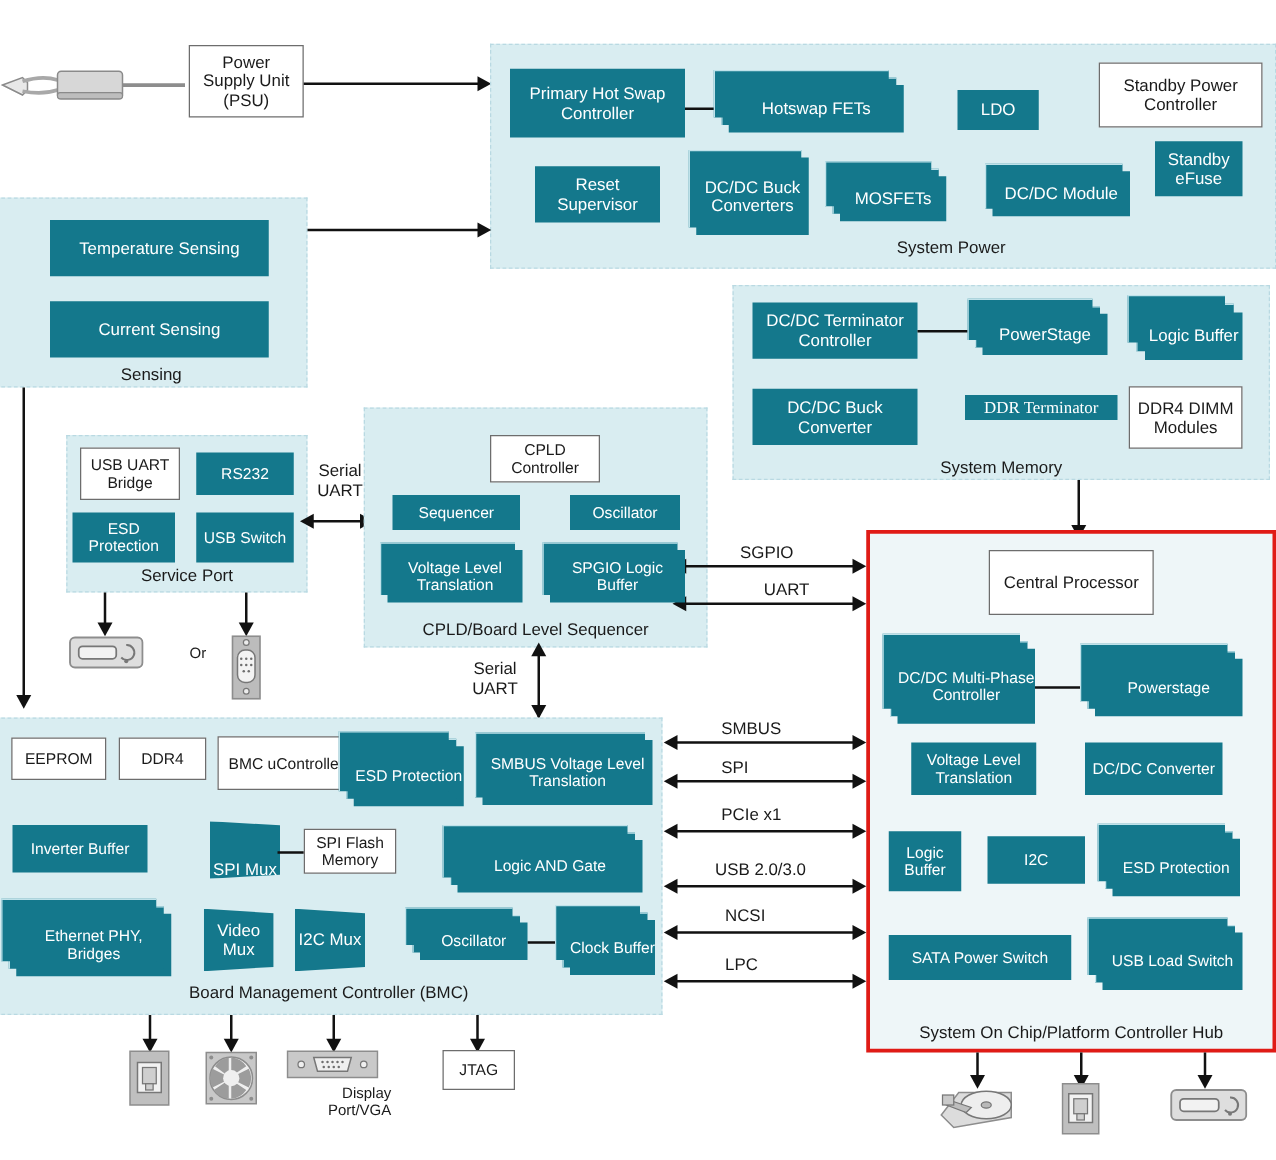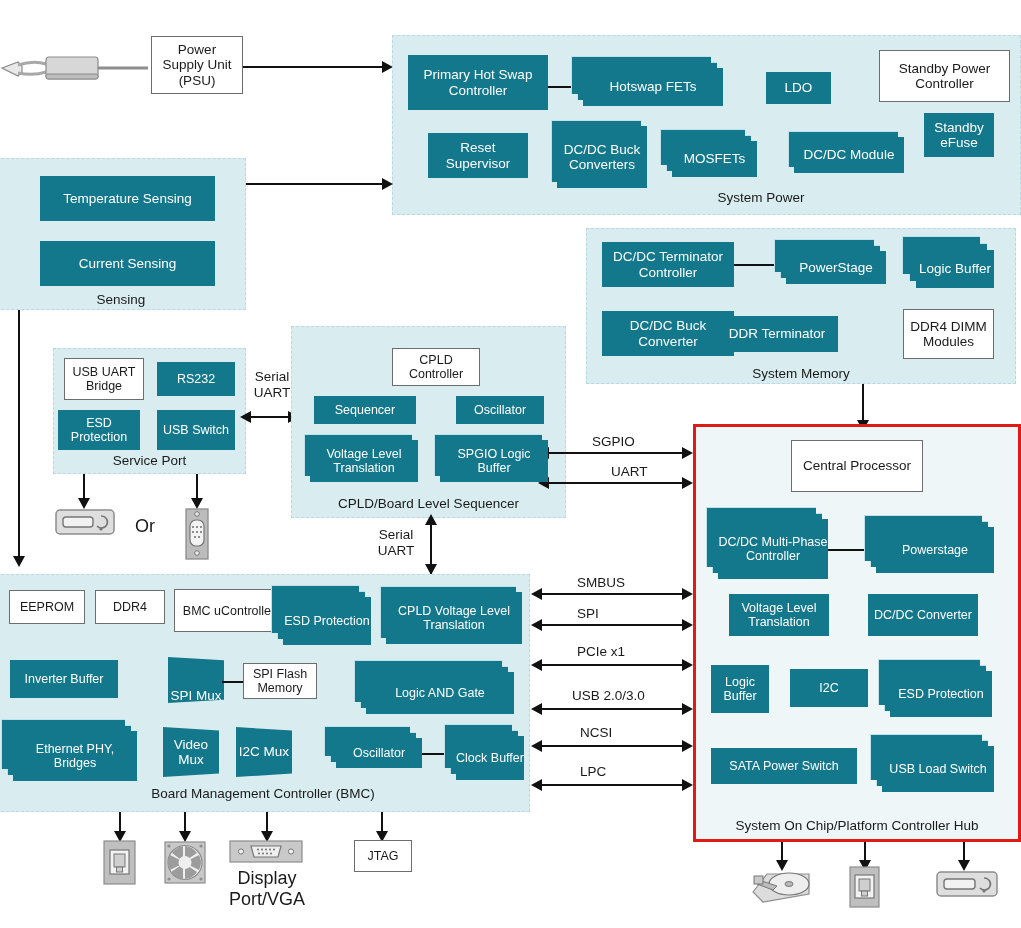--- a/index.html
+++ b/index.html
@@ -43,21 +43,21 @@
   .arrow{position:absolute;width:0;height:0;}
   .ar-r{border-top:6px solid transparent;border-bottom:6px solid transparent;border-left:11px solid #111;}
   .ar-l{border-top:6px solid transparent;border-bottom:6px solid transparent;border-right:11px solid #111;}
   .ar-d{border-left:6px solid transparent;border-right:6px solid transparent;border-top:11px solid #111;}
   .ar-u{border-left:6px solid transparent;border-right:6px solid transparent;border-bottom:11px solid #111;}
   .bus-label{position:absolute;font-size:13.5px;color:#1a1a1a;white-space:nowrap;}
   .side-label{position:absolute;font-size:13.5px;color:#1a1a1a;text-align:center;line-height:1.15;}
 
   
   .icon{position:absolute;}
-  .cap{position:absolute;font-size:18px;color:#1a1a1a;text-align:center;line-height:1.15;}
+  .cap{position:absolute;font-size:12px;color:#1a1a1a;text-align:right;line-height:1.15;}
 </style>
 </head>
 <body>
 
 <div class="icon" style="left:0px;top:50px;width:150px;height:35px;">
   <svg width="150" height="35" viewBox="0 0 150 35">
     <path d="M2 18 L18 12 L22 16 L22 22 L18 26 Z" fill="#e8e8e8" stroke="#8a8a8a" stroke-width="1.2"></path>
     <path d="M18 15 Q34 10 46 14" stroke="#a8a8a8" stroke-width="3" fill="none"></path>
     <path d="M18 23 Q34 26 46 22" stroke="#a8a8a8" stroke-width="3" fill="none"></path>
     <rect x="46" y="7" width="52" height="22" rx="3" fill="#d7d7d7" stroke="#8a8a8a" stroke-width="1.2"></rect>
@@ -125,21 +125,21 @@
 <div class="ln hln" style="left:734px;top:264px;width:52px;"></div>
 <div class="blk teal stack3" style="left:786px;top:251px;width:100px;height:33px;">
   <span>PowerStage</span>
 </div>
 <div class="blk teal stack4" style="left:916px;top:250px;width:78px;height:38px;flex-direction:column;">
   <span>Logic Buffer</span>
 </div>
 <div class="blk teal" style="left:602px;top:311px;width:132px;height:45px;flex-direction:column;">
   <span>DC/DC Buck Converter</span>
 </div>
-<div class="blk teal" style="left:716px;top:316px;width:122px;height:36px;">
+<div class="blk teal" style="left:772px;top:316px;width:122px;height:20px;font-family:Liberation Serif, serif;">
   <span>DDR Terminator</span>
 </div>
 <div class="blk white" style="left:903px;top:309px;width:91px;height:50px;flex-direction:column;">
   <span>DDR4 DIMM Modules</span>
 </div>
 <div class="region-label" style="left:586px;top:366px;width:430px;">System Memory</div>
 <div class="ln vln" style="left:862px;top:384px;height:38px;"></div>
 <div class="arrow ar-d" style="left:857px;top:420px;"></div>
 
 <div class="region" style="left:53px;top:348px;width:193px;height:126px;"></div>
@@ -229,21 +229,21 @@
 <div class="blk white small" style="left:95px;top:590px;width:70px;height:34px;">
   <span>DDR4</span>
 </div>
 <div class="blk white small" style="left:174px;top:589px;width:110px;height:43px;flex-direction:column;">
   <span>BMC uController</span>
 </div>
 <div class="blk teal small stack3" style="left:283px;top:597px;width:88px;height:48px;flex-direction:column;">
   <span>ESD Protection</span>
 </div>
 <div class="blk teal small stack2" style="left:386px;top:592px;width:136px;height:52px;flex-direction:column;">
-  <span>CPLD Voltage Level Translation</span>
+  <span>SMBUS Voltage Level Translation</span>
 </div>
 <div class="blk teal small" style="left:10px;top:660px;width:108px;height:38px;">
   <span>Inverter Buffer</span>
 </div>
 <div class="mux blk small" style="left:168px;top:657px;width:56px;height:46px;flex-direction:column;justify-content:flex-end;">
   <span>SPI Mux</span>
 </div>
 <div class="ln hln" style="left:222px;top:681px;width:22px;"></div>
 <div class="blk white small" style="left:243px;top:663px;width:74px;height:36px;flex-direction:column;">
   <span>SPI Flash Memory</span>

